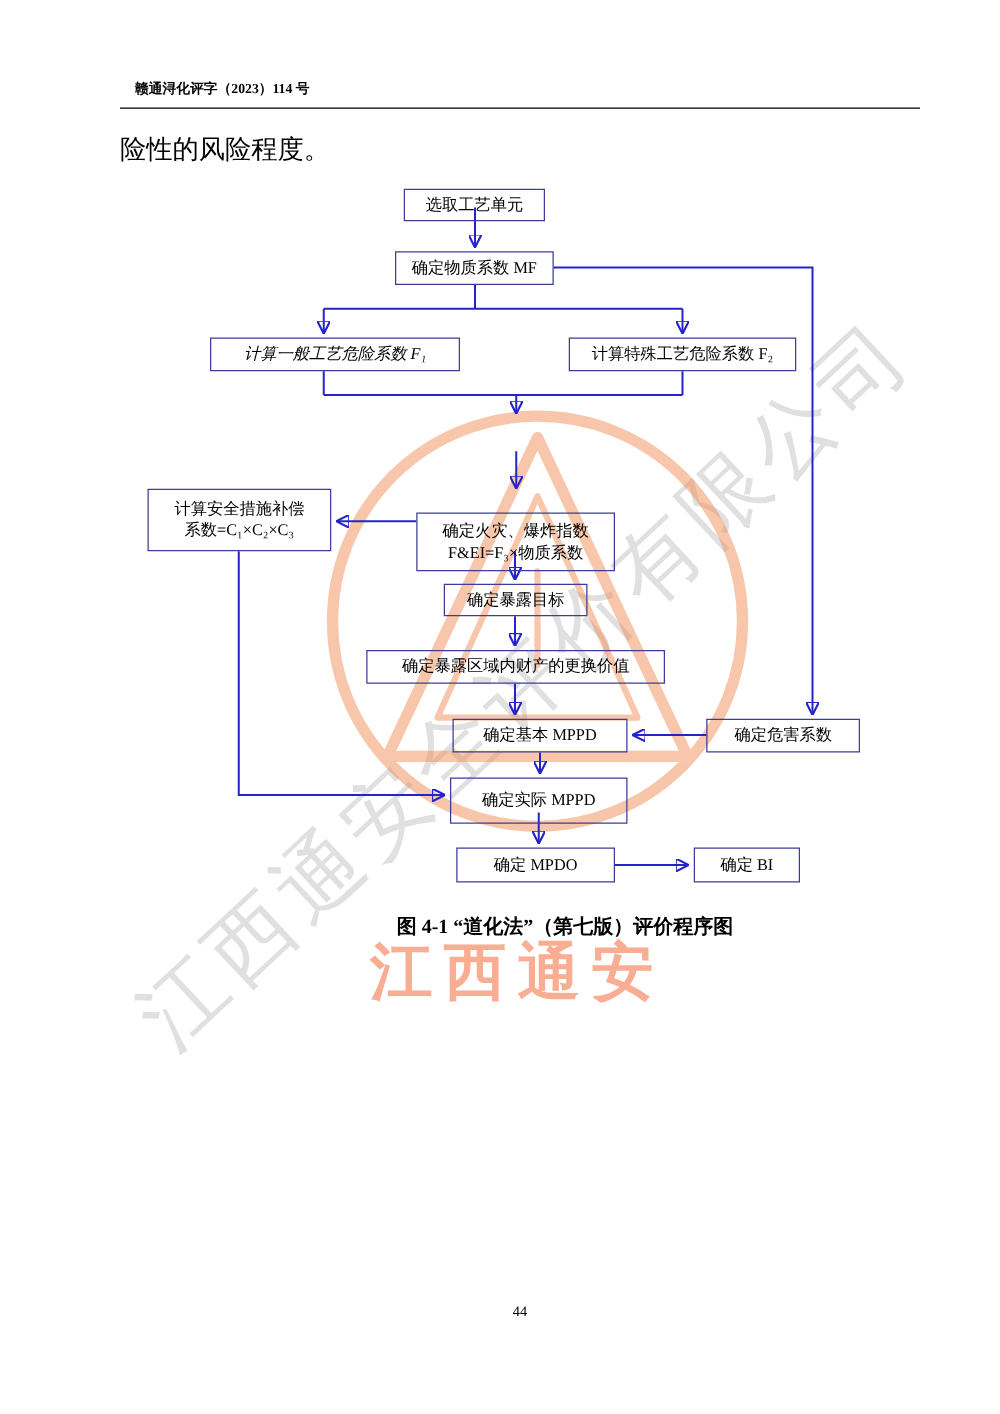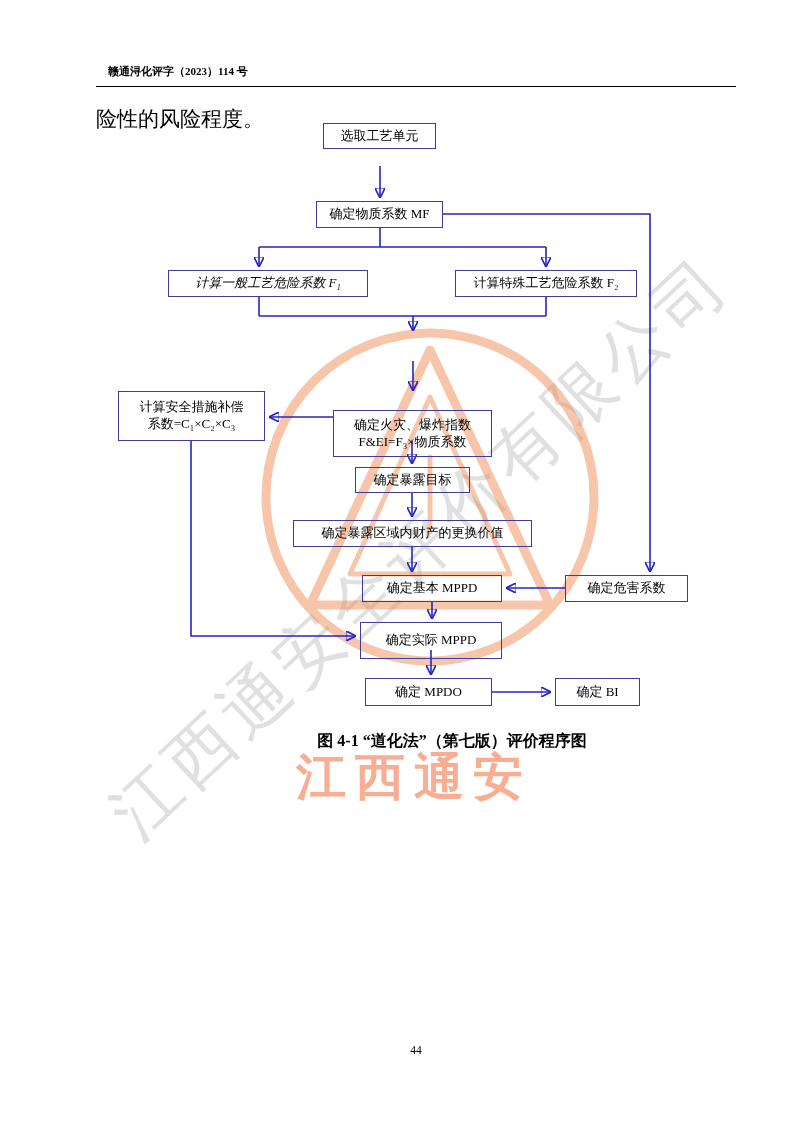--- a/index.html
+++ b/index.html
@@ -111,21 +111,21 @@
     <path d="M191,441 V636 H355" marker-end="url(#arr)"></path>
     <path d="M412,441 V463" marker-end="url(#arr)"></path>
     <path d="M412,493 V516" marker-end="url(#arr)"></path>
     <path d="M412,547 V571" marker-end="url(#arr)"></path>
     <path d="M565,588 H507" marker-end="url(#arr)"></path>
     <path d="M432,602 V618" marker-end="url(#arr)"></path>
     <path d="M431,650 V674" marker-end="url(#arr)"></path>
     <path d="M492,692 H550" marker-end="url(#arr)"></path>
   </svg>
 
-  <div class="node" style="left:323px;top:123px;width:113px;height:26px;">选取工艺单元</div>
+  <div class="node" style="left:323px;top:151px;width:113px;height:26px;">选取工艺单元</div>
   <div class="node" style="left:316px;top:201px;width:127px;height:27px;">确定物质系数 MF</div>
   <div class="node" style="left:168px;top:270px;width:200px;height:27px;font-style:italic;">计算一般工艺危险系数 F₁</div>
   <div class="node" style="left:455px;top:270px;width:182px;height:27px;">计算特殊工艺危险系数 F₂</div>
   <div class="node" style="left:118px;top:391px;width:147px;height:50px;">计算安全措施补偿
 系数=C₁×C₂×C₃</div>
   <div class="node" style="left:333px;top:410px;width:159px;height:47px;">确定火灾、爆炸指数
 F&amp;EI=F₃×物质系数</div>
   <div class="node" style="left:355px;top:467px;width:115px;height:26px;">确定暴露目标</div>
   <div class="node" style="left:293px;top:520px;width:239px;height:27px;">确定暴露区域内财产的更换价值</div>
   <div class="node" style="left:362px;top:575px;width:140px;height:27px;">确定基本 MPPD</div>

